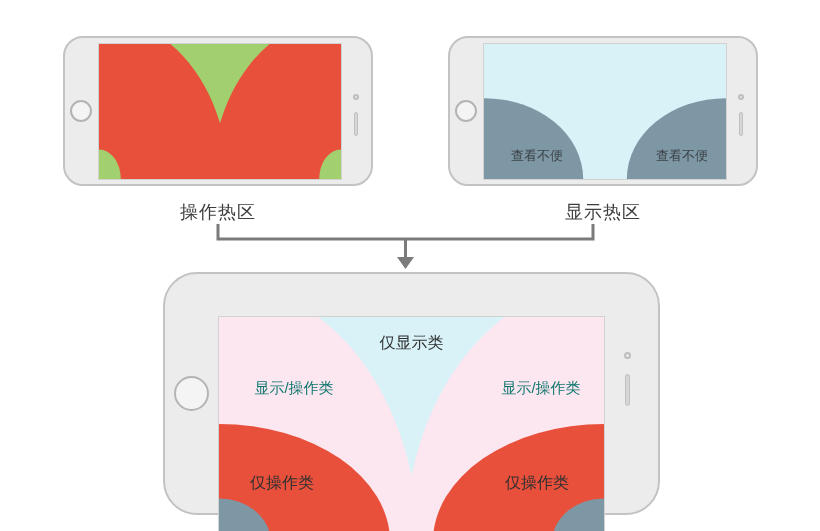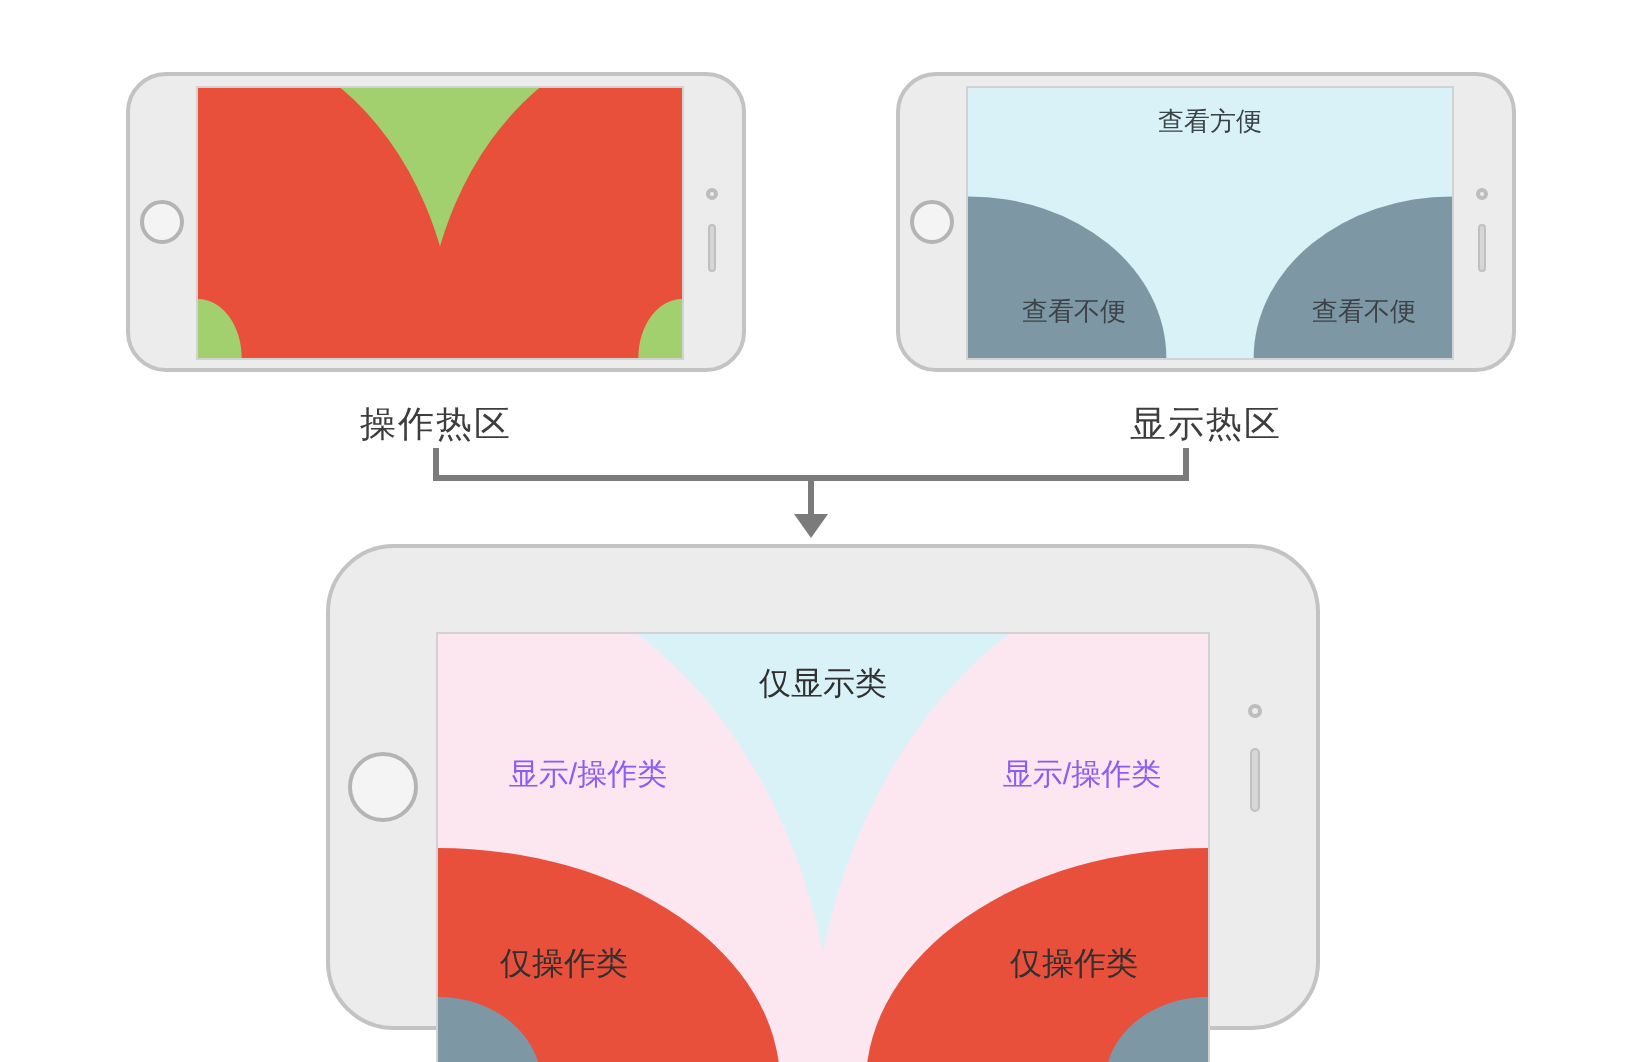--- a/index.html
+++ b/index.html
@@ -12,21 +12,21 @@
 
   .home { position:absolute; border:2px solid #b4b4b4; border-radius:50%; background:#f4f4f4; }
   .cam  { position:absolute; border:2px solid #bdbdbd; border-radius:50%; background:#ececec; }
   .slot { position:absolute; background:#d6d6d6; border:1px solid #c0c0c0; border-radius:3px; }
 
   .screen { position:absolute; overflow:hidden; border:1px solid #d2d2d2; }
   .screen svg { display:block; width:100%; height:100%; }
 
   .slabel { position:absolute; text-align:center; color:#3c4247; line-height:1.2; }
   .lbl-sm { font-size:13px; }
-  .lbl-md { font-size:15px; color:#8b5cf6; }
+  .lbl-md { font-size:15px; color:#0f766e; }
   .lbl-lg { font-size:16px; color:#303030; }
 
   .caption { position:absolute; width:310px; text-align:center; font-size:18px;
              color:#3d3d3d; letter-spacing:1px; }
 
   .connector { position:absolute; left:0; top:0; pointer-events:none; }
 </style>
 </head>
 <body>
 
@@ -48,21 +48,20 @@
   <div class="phone phone-sm" style="left:448px; top:36px;">
     <div class="home" style="left:5px; top:62px; width:22px; height:22px;"></div>
     <div class="cam" style="left:288px; top:56px; width:6px; height:6px;"></div>
     <div class="slot" style="left:289px; top:74px; width:4px; height:24px;"></div>
     <div class="screen" style="left:33px; top:5px; width:244px; height:137px;">
       <svg viewBox="0 0 244 137" preserveAspectRatio="none">
         <rect x="0" y="0" width="244" height="137" fill="#d8f2f8"></rect>
         <path d="M0,55 A100,82 0 0 1 100,137 L0,137 Z" fill="#7d97a5"></path>
         <path d="M244,55 A100,82 0 0 0 144,137 L244,137 Z" fill="#7d97a5"></path>
       </svg>
-      <div class="slabel lbl-sm" style="left:0; top:9px; width:100%;">查看方便</div>
       <div class="slabel lbl-sm" style="left:0; top:104px; width:106px;">查看不便</div>
       <div class="slabel lbl-sm" style="left:145px; top:104px; width:106px;">查看不便</div>
     </div>
   </div>
 
   <div class="caption" style="left:63px; top:200px;">操作热区</div>
   <div class="caption" style="left:448px; top:200px;">显示热区</div>
 
   <svg class="connector" width="820" height="531" viewBox="0 0 820 531">
     <path d="M218,224 L218,239 L593,239 L593,224" fill="none" stroke="#7b7b7b" stroke-width="3"></path>

